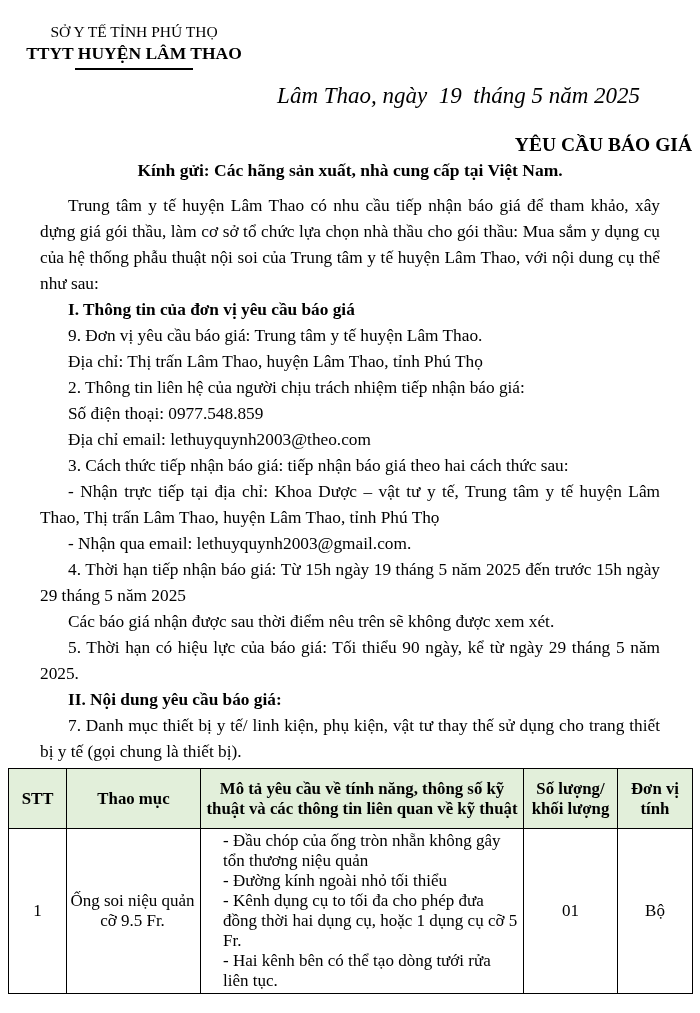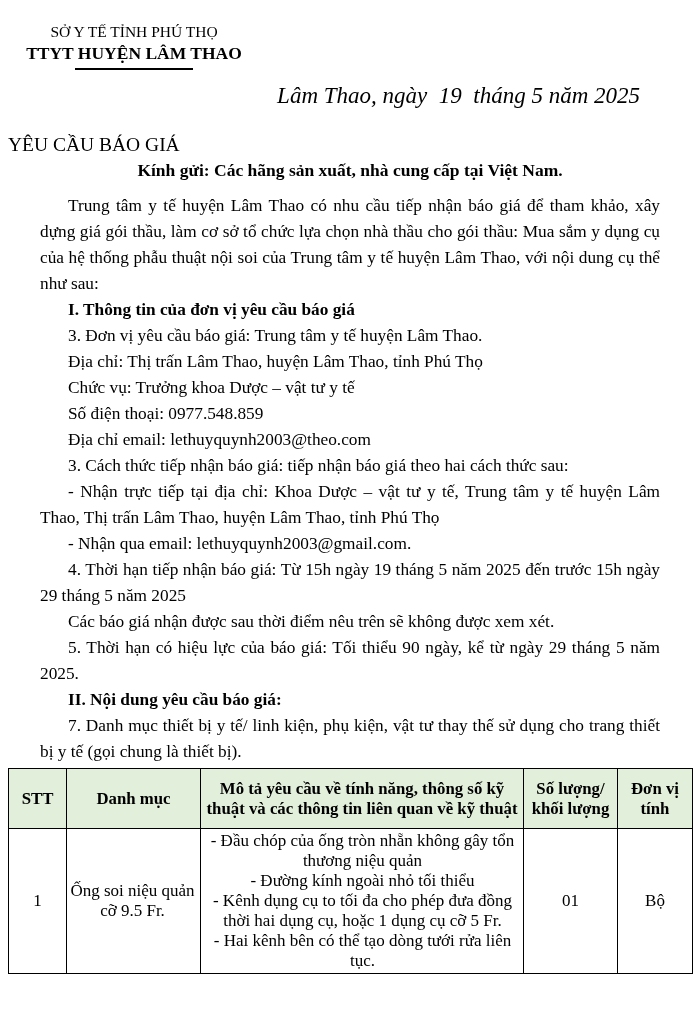--- a/index.html
+++ b/index.html
@@ -22,21 +22,21 @@
   .org-parent { font-size: 15.5px; line-height: 20px; white-space: nowrap; }
   .org-name { font-size: 17.5px; font-weight: bold; line-height: 23px; white-space: nowrap; }
   .org-rule { width: 118px; border-top: 2px solid #000; margin: 3px auto 0; }
   .national-block { flex: 1; text-align: center; margin-left: 26px; padding-top: 2px; }
   .motto-1 { font-size: 17px; font-weight: bold; line-height: 22px; white-space: nowrap; }
   .motto-2 { font-size: 18px; font-weight: bold; line-height: 24px; white-space: nowrap; }
   .motto-rule { width: 238px; border-top: 2px solid #000; margin: 2px auto 0; }
   .date-row { text-align: right; padding-right: 52px; margin-top: 13px; }
   .date-line { font-style: italic; font-size: 23px; white-space: pre; }
   
-  .doc-title { text-align: left; font-weight: normal; font-size: 19.5px; margin-top: 24px; line-height: 24px; }
+  .doc-title { text-align: right; font-weight: bold; font-size: 19.5px; margin-top: 24px; line-height: 24px; }
   .doc-salutation { text-align: center; font-weight: bold; font-size: 17.5px; margin-top: 2px; line-height: 23px; }
   
   .body-text { margin-top: 11px; }
   .para {
     margin: 0 32px;
     text-align: justify;
     text-indent: 28px;
     line-height: 26px;
     font-size: 17.3px;
   }
@@ -61,21 +61,21 @@
     padding: 3px 3px;
     height: 60px;
   }
   .items-table td {
     font-size: 17px;
     line-height: 20px;
     padding: 1px 4px;
   }
   td.c-center { text-align: center; }
   td.c-name { text-align: center; padding-left: 2px; }
-  td.c-desc { text-align: center; vertical-align: top; padding: 2px 4px 2px 5px; }
+  td.c-desc { text-align: left; vertical-align: top; padding: 2px 4px 2px 22px; }
   .desc-line { margin: 0; }
 </style>
 </head>
 <body>
 
 <div class="page">
 
   <div class="header-row">
     <div class="org-block">
       <div class="org-parent">SỞ Y TẾ TỈNH PHÚ THỌ</div>
@@ -87,23 +87,23 @@
   <div class="date-row">
     <span class="date-line">Lâm Thao, ngày  19  tháng 5 năm 2025</span>
   </div>
 
   <div class="doc-title">YÊU CẦU BÁO GIÁ</div>
   <div class="doc-salutation">Kính gửi: Các hãng sản xuất, nhà cung cấp tại Việt Nam.</div>
 
   <div class="body-text">
     <div class="para">Trung tâm y tế huyện Lâm Thao có nhu cầu tiếp nhận báo giá để tham khảo, xây dựng giá gói thầu, làm cơ sở tổ chức lựa chọn nhà thầu cho gói thầu: Mua sắm y dụng cụ của hệ thống phẫu thuật nội soi của Trung tâm y tế huyện Lâm Thao, với nội dung cụ thể như sau:</div>
     <div class="para bold">I. Thông tin của đơn vị yêu cầu báo giá</div>
-    <div class="para">3. Đơn vị yêu cầu báo giá: Trung tâm y tế huyện Lâm Thao.</div>
+    <div class="para">9. Đơn vị yêu cầu báo giá: Trung tâm y tế huyện Lâm Thao.</div>
     <div class="para">Địa chỉ: Thị trấn Lâm Thao, huyện Lâm Thao, tỉnh Phú Thọ</div>
-    <div class="para">Chức vụ: Trưởng khoa Dược – vật tư y tế</div>
+    <div class="para">2. Thông tin liên hệ của người chịu trách nhiệm tiếp nhận báo giá:</div>
     <div class="para">Số điện thoại: 0977.548.859</div>
     <div class="para">Địa chỉ email: lethuyquynh2003@theo.com</div>
     <div class="para">3. Cách thức tiếp nhận báo giá: tiếp nhận báo giá theo hai cách thức sau:</div>
     <div class="para">- Nhận trực tiếp tại địa chỉ: Khoa Dược – vật tư y tế, Trung tâm y tế huyện Lâm Thao, Thị trấn Lâm Thao, huyện Lâm Thao, tỉnh Phú Thọ</div>
     <div class="para">- Nhận qua email: lethuyquynh2003@gmail.com.</div>
     <div class="para">4. Thời hạn tiếp nhận báo giá: Từ 15h ngày 19  tháng 5 năm 2025 đến trước 15h ngày 29 tháng 5 năm 2025</div>
     <div class="para">Các báo giá nhận được sau thời điểm nêu trên sẽ không được xem xét.</div>
     <div class="para">5. Thời hạn có hiệu lực của báo giá: Tối thiểu 90 ngày, kể từ ngày 29 tháng 5 năm 2025.</div>
     <div class="para bold">II. Nội dung yêu cầu báo giá:</div>
     <div class="para">7. Danh mục thiết bị y tế/ linh kiện, phụ kiện, vật tư thay thế sử dụng cho trang thiết bị y tế (gọi chung là thiết bị).</div>
@@ -113,21 +113,21 @@
     <colgroup>
       <col style="width:58px">
       <col style="width:134px">
       <col style="width:323px">
       <col style="width:94px">
       <col style="width:75px">
     </colgroup>
     <thead>
       <tr>
         <th>STT</th>
-        <th>Danh mục</th>
+        <th>Thao mục</th>
         <th>Mô tả yêu cầu về tính năng, thông số kỹ thuật và các thông tin liên quan về kỹ thuật</th>
         <th>Số lượng/ khối lượng</th>
         <th>Đơn vị tính</th>
       </tr>
     </thead>
     <tbody>
       <tr>
         <td class="c-center">1</td>
         <td class="c-name">Ống soi niệu quản cỡ 9.5 Fr.</td>
         <td class="c-desc">

